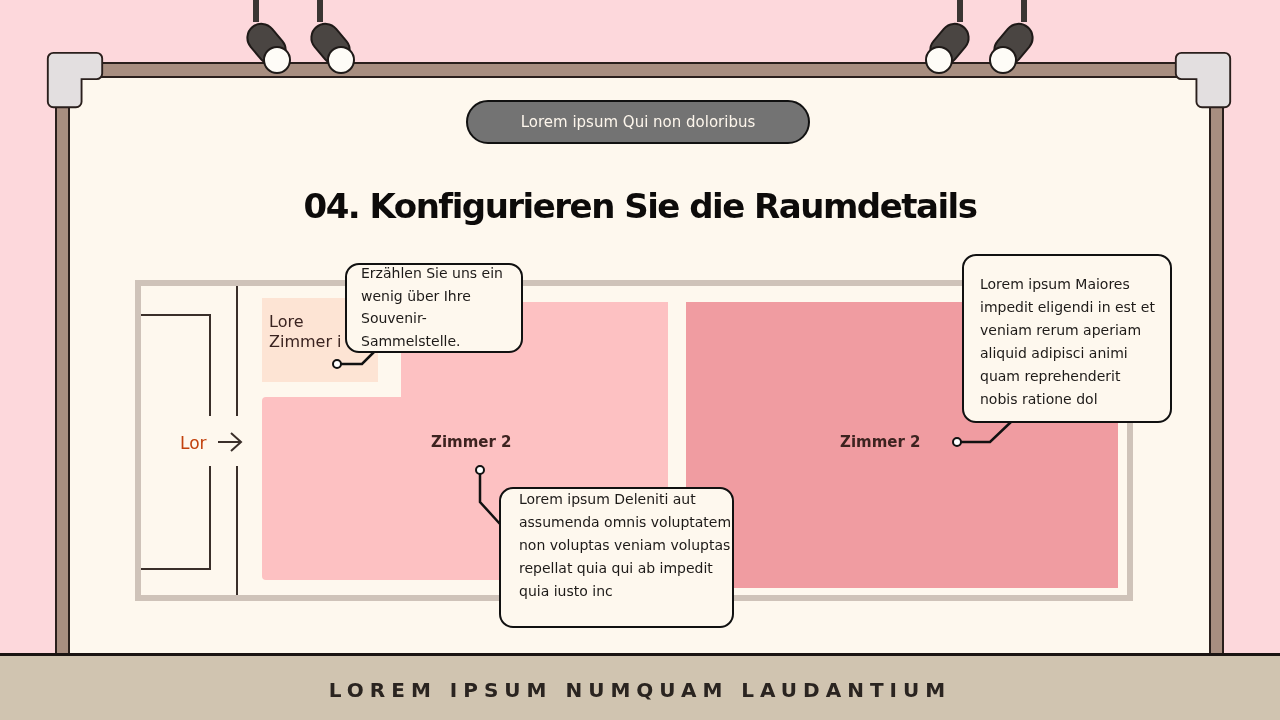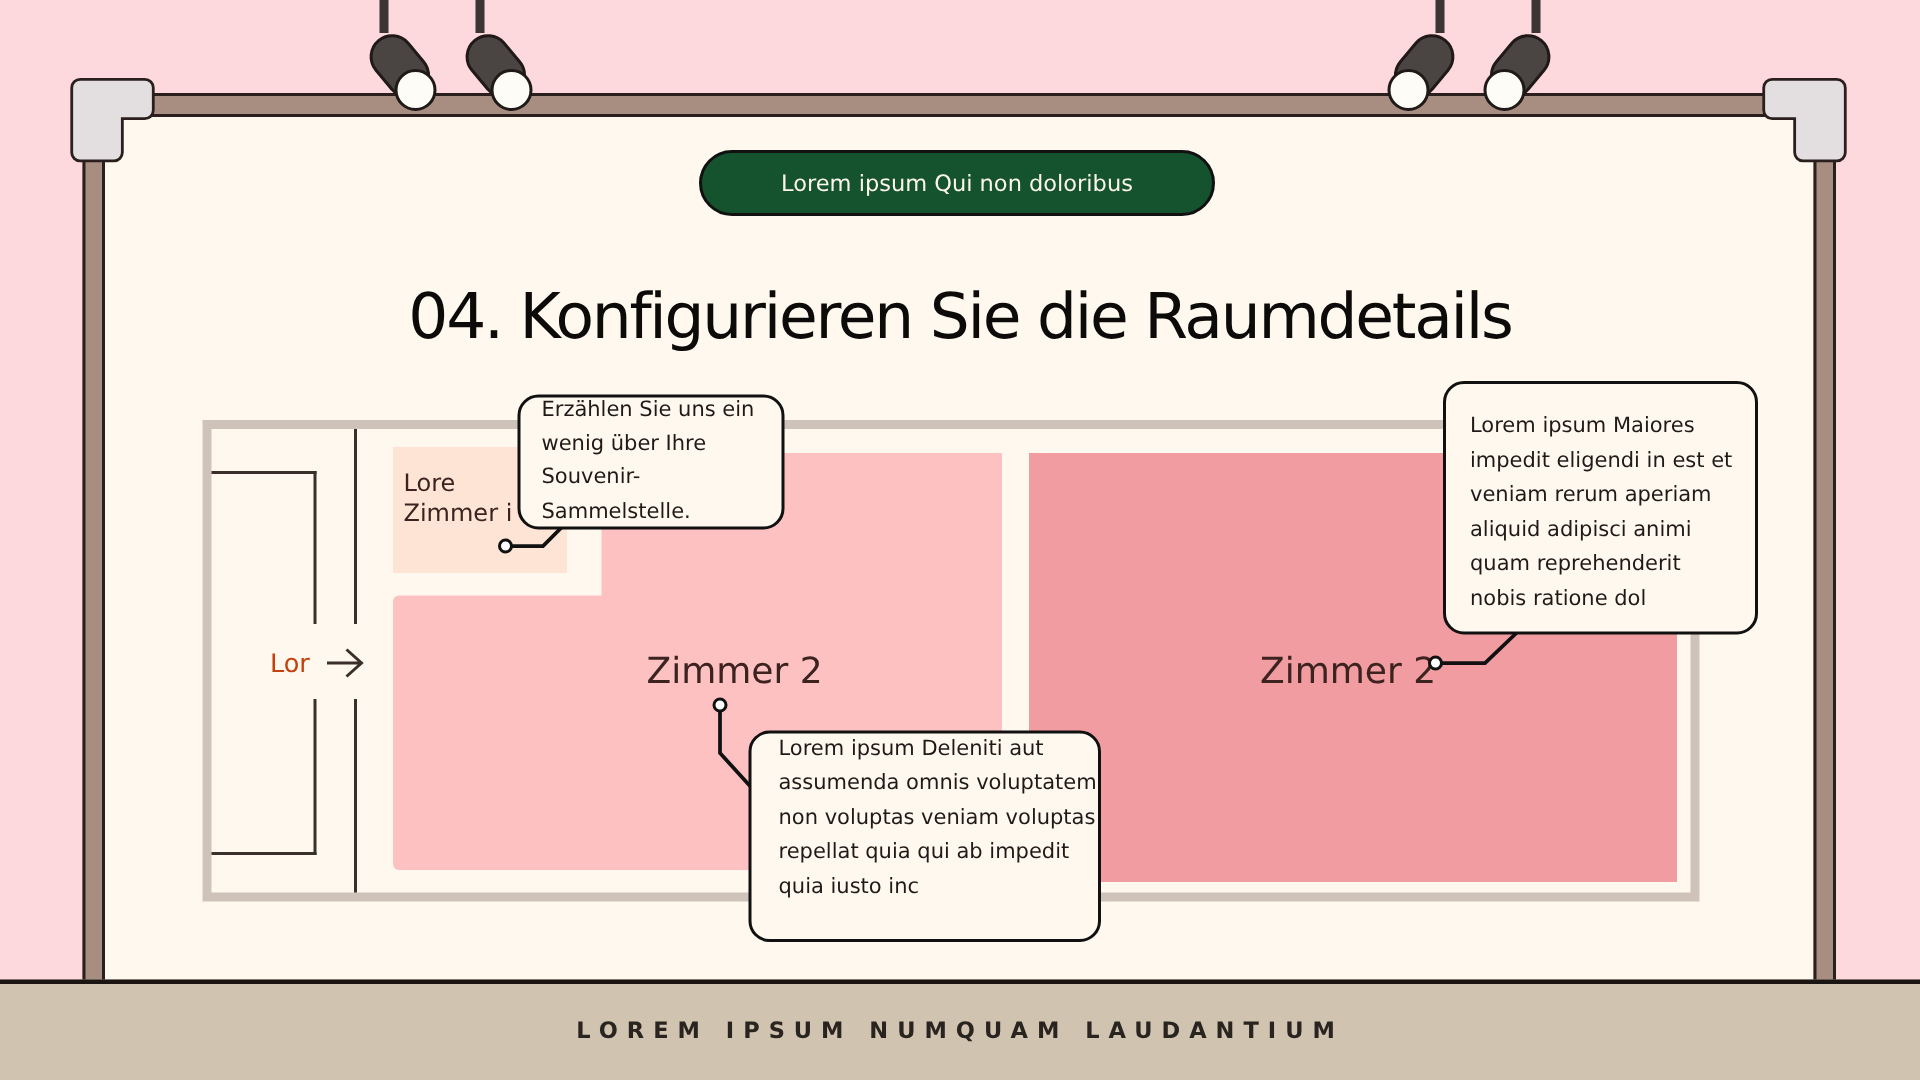--- a/index.html
+++ b/index.html
@@ -13,55 +13,55 @@
     .frame-inner { left:70px; top:76px; width:1140px; height:580px; background:#fef8ee; }
     .bar-top { left:100px; top:62px; width:1080px; height:14px; background:#a88e80; border-top:2px solid #2a1f1c; border-bottom:2px solid #2a1f1c; box-sizing:border-box; height:16px; }
     .bar-left { left:55px; top:100px; width:15px; height:556px; background:#a88e80; border-left:2px solid #2a1f1c; border-right:2px solid #2a1f1c; box-sizing:border-box; }
     .bar-right { left:1209px; top:100px; width:15px; height:556px; background:#a88e80; border-left:2px solid #2a1f1c; border-right:2px solid #2a1f1c; box-sizing:border-box; }
     .corner { width:60px; height:60px; }
     
     .spot { width:70px; height:80px; }
     
     .pill {
       left:466px; top:100px; width:344px; height:44px; box-sizing:border-box;
-      background:#14532d; border:2px solid #111; border-radius:22px;
+      background:#737373; border:2px solid #111; border-radius:22px;
       color:#fdf6ec; font-size:15px; display:flex; align-items:center; justify-content:center;
       font-family:"DejaVu Sans", sans-serif;
     }
     .title {
       left:0; top:186px; width:1280px; text-align:center;
-      font-family:"DejaVu Sans", sans-serif; font-weight:normal; font-size:42px; color:#0d0b0a;
+      font-family:"DejaVu Sans", sans-serif; font-weight:bold; font-size:34px; color:#0d0b0a;
       letter-spacing:-1.5px;
     }
     
     .plan-outer { left:135px; top:280px; width:998px; height:321px; box-sizing:border-box; border:6px solid #cfc3b9; background:#fef8ee; }
     .room1a { left:262px; top:298px; width:116px; height:84px; background:#fde4d4; }
     .room2 { left:262px; top:397px; width:406px; height:183px; background:#fdc1c2; border-radius:4px; }
     .room2top { left:401px; top:302px; width:267px; height:100px; background:#fdc1c2; }
     .room3 { left:686px; top:302px; width:432px; height:286px; background:#f09ca1; }
     .wall-v1 { left:236px; top:286px; width:2px; height:309px; background:#3a2f2a; }
     .door-rect { left:141px; top:314px; width:70px; height:256px; box-sizing:border-box; border-top:2px solid #3a2f2a; border-right:2px solid #3a2f2a; border-bottom:2px solid #3a2f2a; }
     .door-gap { left:205px; top:416px; width:40px; height:50px; background:#fef8ee; }
     .lor { left:180px; top:433px; font-size:17px; color:#c2410c; }
-    .room-label { font-size:24px; color:#3d2320; font-weight:normal; }
+    .room-label { font-size:15px; color:#3d2320; font-weight:bold; }
     .lore-label { left:269px; top:312px; font-size:16px; line-height:20px; color:#3a2320; font-weight:normal; }
     
     .callout {
       box-sizing:border-box; background:#fef8ee; border:2px solid #111; border-radius:14px;
       font-size:14px; line-height:23px; color:#1d1a18; overflow:hidden;
     }
     .c1 { left:345px; top:263px; width:178px; height:90px; padding:0 0 4px 14px; line-height:22.5px; }
     .c1 .inner { margin-top:-3px; }
     .c2 { left:499px; top:487px; width:235px; height:141px; padding:2px 0 0 18px; }
     .c2 .inner { margin-top:-3px; }
     .c3 { left:962px; top:254px; width:210px; height:169px; padding:17px 10px 16px 16px; }
     svg.lines { left:0; top:0; width:1280px; height:720px; pointer-events:none; }
     
     .footer { left:0; top:653px; width:1280px; height:67px; background:#d0c4b0; border-top:3px solid #1a1412; box-sizing:border-box; }
-    .footer-text { left:0; top:678px; width:1280px; text-align:center; font-size:15px; letter-spacing:6px; color:#2a2420; font-weight:bold; }
+    .footer-text { left:0; top:678px; width:1280px; text-align:center; font-size:20px; letter-spacing:6px; color:#2a2420; font-weight:bold; }
   </style>
 </head>
 <body>
 
 <div class="abs frame-inner"></div>
 <div class="abs bar-top"></div>
 <div class="abs bar-left"></div>
 <div class="abs bar-right"></div>
 
 <svg class="abs corner" style="left:45px;top:51px;" viewBox="0 0 62 64">

